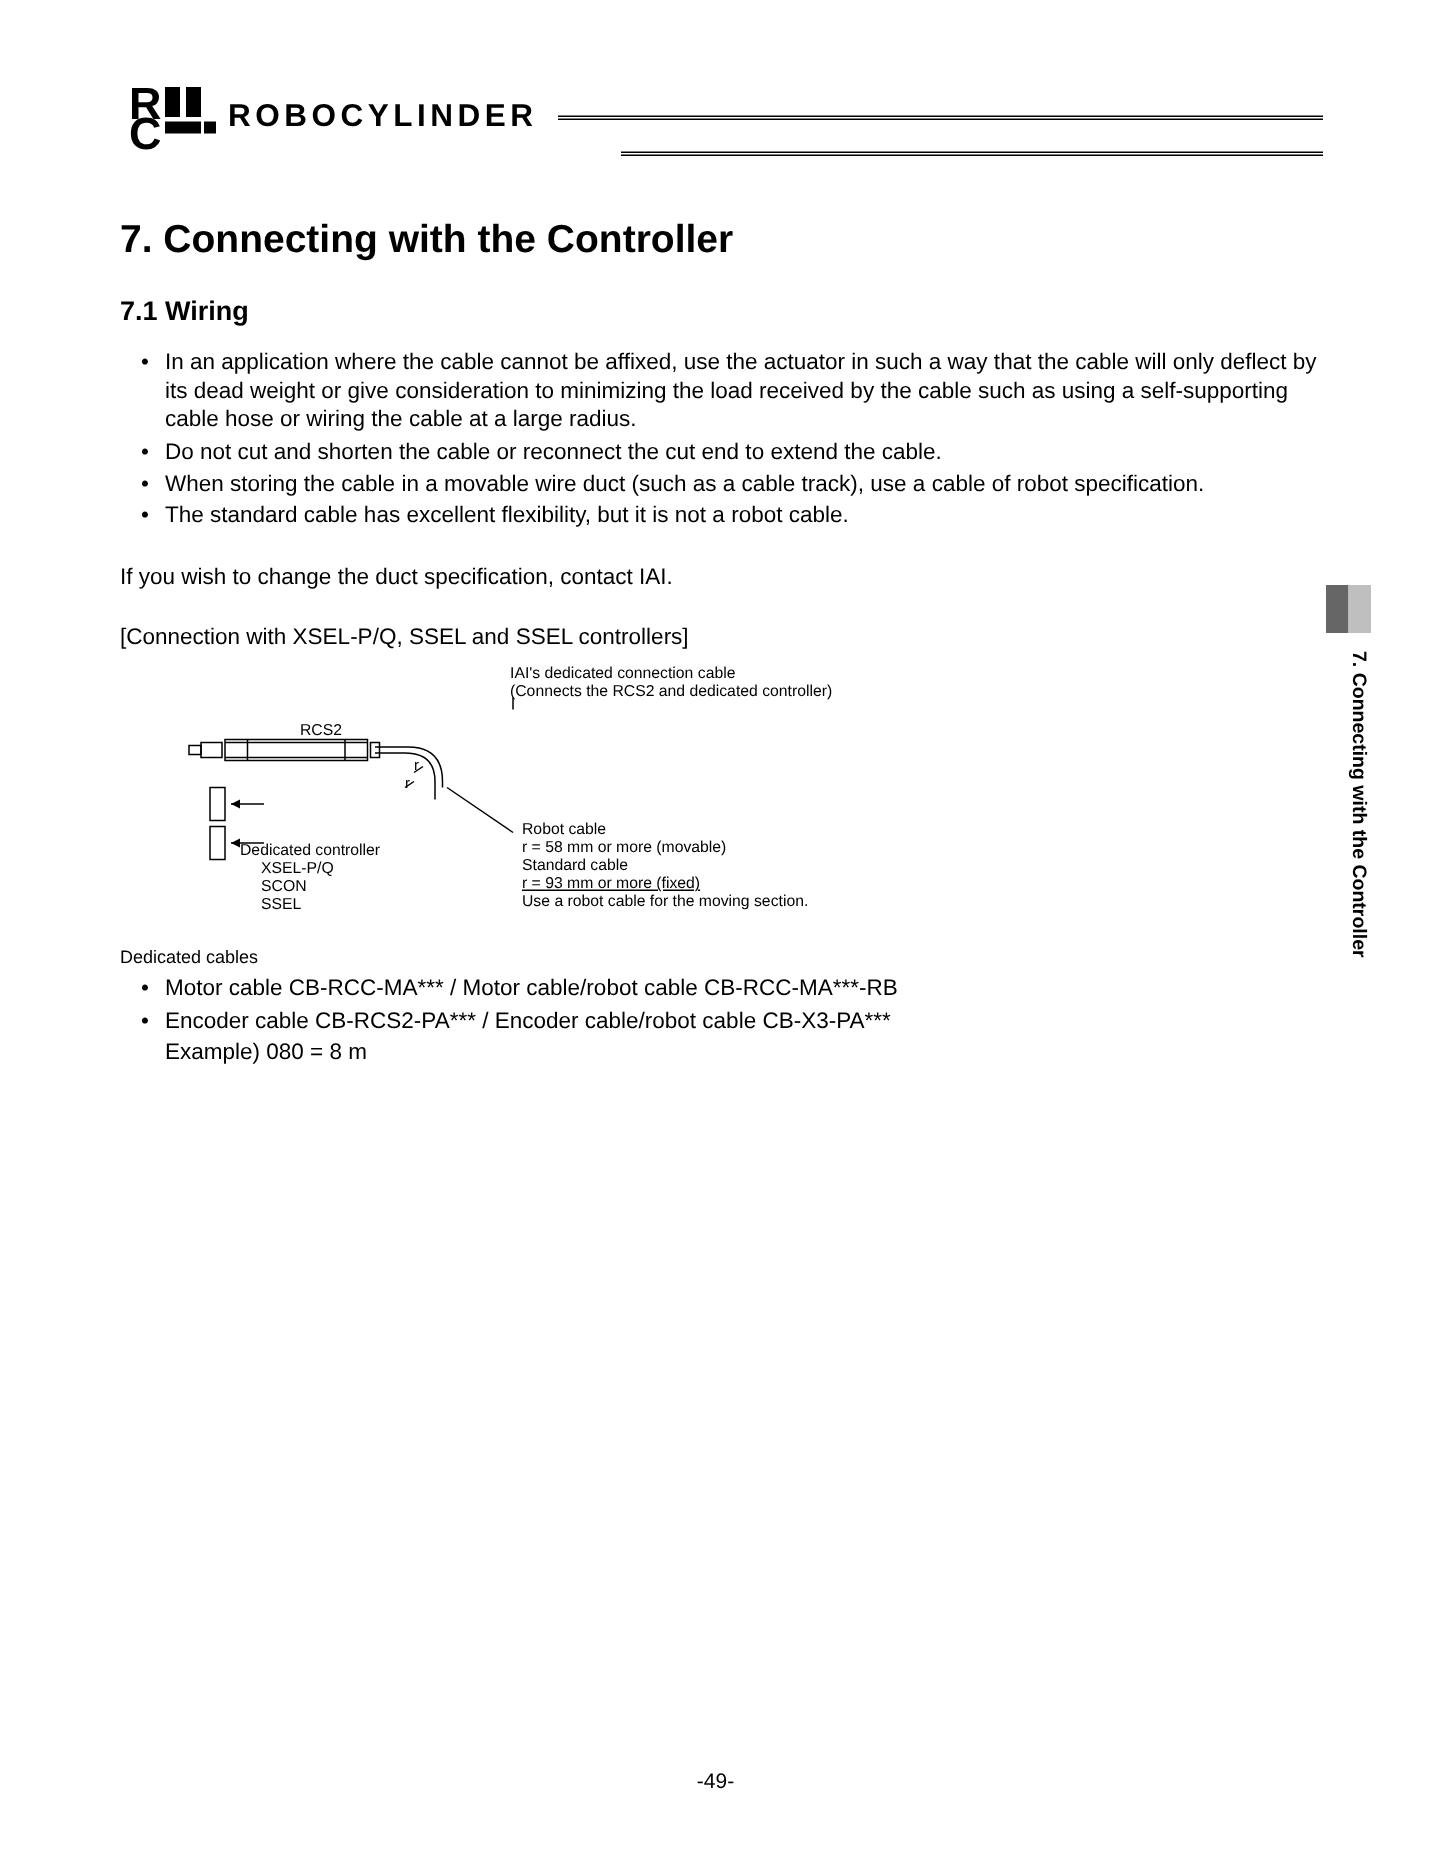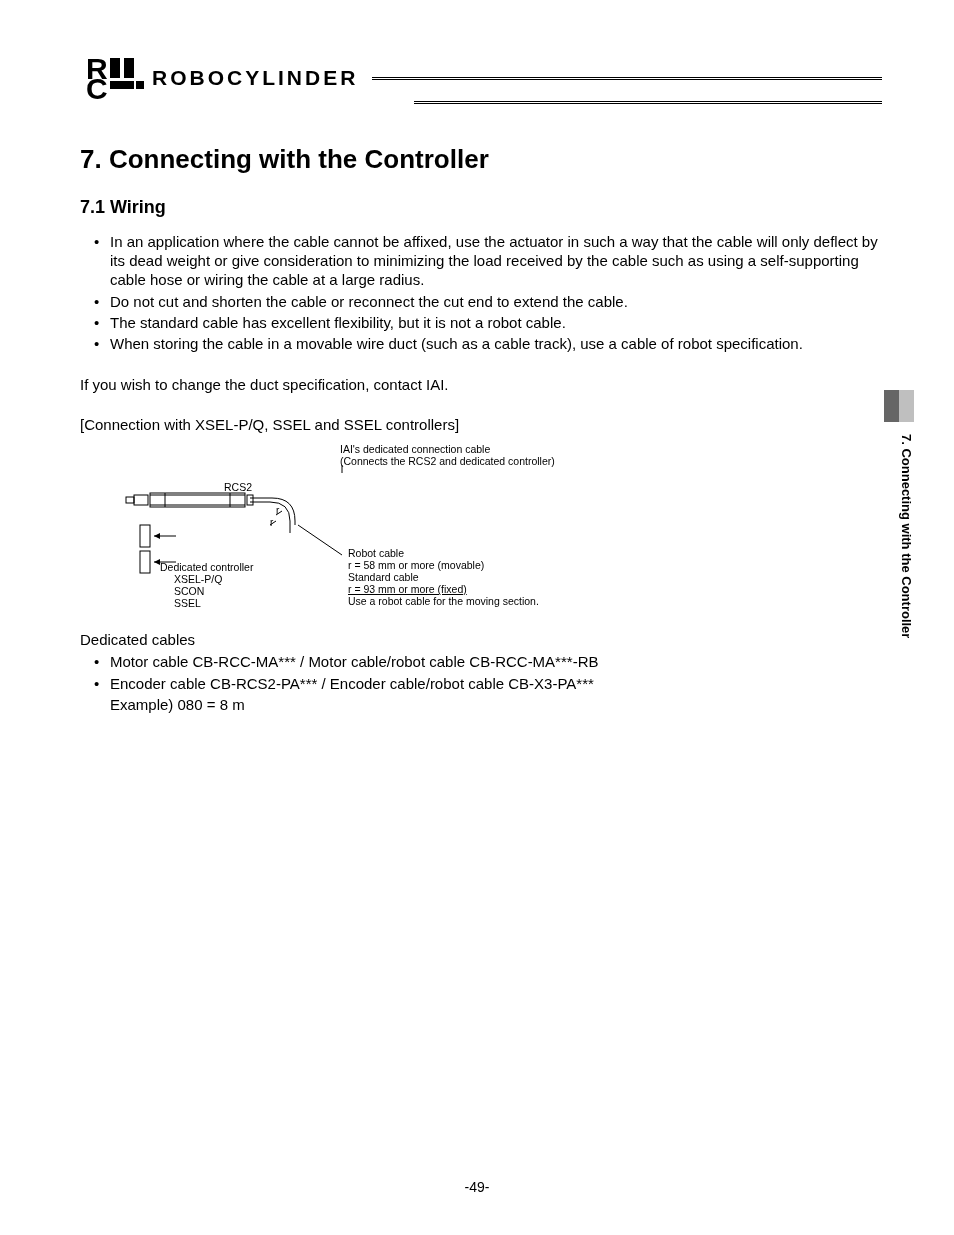--- a/index.html
+++ b/index.html
@@ -61,21 +61,21 @@
     .diagram {
       position: relative;
       width: 480px;
       height: 170px;
       margin-left: 30px;
       font-size: 10.5px;
       line-height: 1.2;
     }
     .diagram div { position: absolute; }
     .diagram svg { position: absolute; left:0; top:0; }
-    .sub-heading { font-size: 15px; margin-top: 18px; margin-bottom: 4px; }
+    .sub-heading { font-size: 12px; margin-top: 18px; margin-bottom: 4px; }
     .bullets2 { list-style: none; padding-left: 14px; }
     .bullets2 li {
       position: relative;
       padding-left: 16px;
       font-size: 15px;
       line-height: 1.28;
       margin-bottom: 2px;
     }
     .bullets2 li::before {
       content: "•";
@@ -145,22 +145,22 @@
     <div class="dbl-rule"></div>
   </div>
 </div>
 
 <h1 class="heading1">7.  Connecting with the Controller</h1>
 <h2 class="heading2">7.1  Wiring</h2>
 
 <ul class="bullets">
   <li>In an application where the cable cannot be affixed, use the actuator in such a way that the cable will only deflect by its dead weight or give consideration to minimizing the load received by the cable such as using a self-supporting cable hose or wiring the cable at a large radius.</li>
   <li>Do not cut and shorten the cable or reconnect the cut end to extend the cable.</li>
+  <li>When storing the cable in a movable wire duct (such as a cable track), use a cable of robot specification.</li>
   <li>The standard cable has excellent flexibility, but it is not a robot cable.</li>
-  <li>When storing the cable in a movable wire duct (such as a cable track), use a cable of robot specification.</li>
 </ul>
 
 <p class="para">If you wish to change the duct specification, contact IAI.</p>
 
 <p class="bracket-hdr">[Connection with XSEL-P/Q, SSEL and SSEL controllers]</p>
 
 <div class="diagram">
   <svg width="480" height="170">
 
     <rect x="40" y="50" width="95" height="14" fill="none" stroke="#000" stroke-width="1"></rect>
@@ -185,21 +185,21 @@
 
     <line x1="172" y1="68" x2="166" y2="72" stroke="#000"></line>
     <line x1="166" y1="78" x2="160" y2="82" stroke="#000"></line>
 
     <line x1="232" y1="30" x2="232" y2="22" stroke="#000"></line>
 
     <line x1="188" y1="82" x2="232" y2="112" stroke="#000"></line>
   </svg>
   <div style="left:230px; top:0px;">IAI's dedicated connection cable</div>
   <div style="left:230px; top:12px;">(Connects the RCS2 and dedicated controller)</div>
-  <div style="left:90px; top:38px;  margin-left: 24px;">RCS2</div>
+  <div style="left:90px; top:38px; ">RCS2</div>
   <div style="left:166px; top:62px; font-size:10px;">r</div>
   <div style="left:160px; top:74px; font-size:10px;">r</div>
   <div style="left:50px; top:118px;">Dedicated controller</div>
   <div style="left:64px; top:130px;">XSEL-P/Q</div>
   <div style="left:64px; top:142px;">SCON</div>
   <div style="left:64px; top:154px;">SSEL</div>
   <div style="left:238px; top:104px;">Robot cable</div>
   <div style="left:238px; top:116px;">r = 58 mm or more (movable)</div>
   <div style="left:238px; top:128px;">Standard cable</div>
   <div style="left:238px; top:140px;text-decoration:underline;">r = 93 mm or more (fixed)</div>

